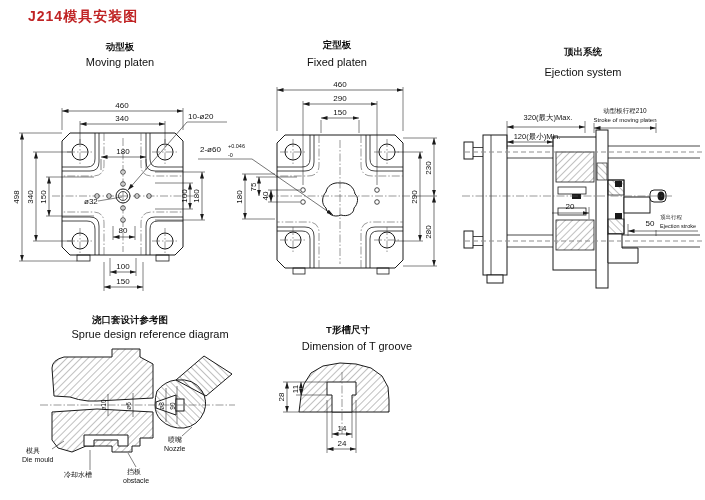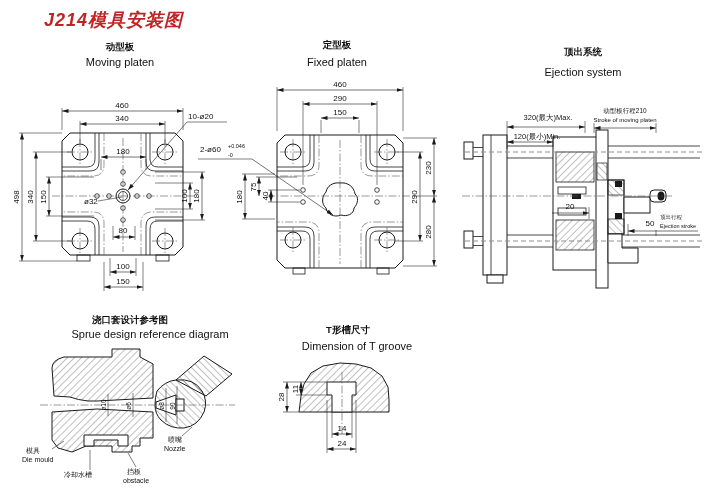--- a/index.html
+++ b/index.html
@@ -1,19 +1,19 @@
 <!DOCTYPE html>
 <html><head>
 <meta charset="utf-8">
 <style>
   html,body { margin:0; padding:0; background:#fff; }
   .canvas { position:relative; width:705px; height:500px; background:#fff; overflow:hidden;
             font-family:"Liberation Sans", sans-serif; }
-  .main-title { position:absolute; left:44px; top:8px; font-size:18px; font-weight:bold;
-                color:#c02425; letter-spacing:1px;font-style:italic; }
+  .main-title { position:absolute; left:28px; top:8px; font-size:14px; font-weight:bold;
+                color:#c02425; letter-spacing:1px; }
   svg text { font-family:"Liberation Sans", sans-serif; fill:#111; }
   .zh  { font-size:9.5px; font-weight:bold; }
   .en  { font-size:11px; }
   .t8  { font-size:8px; }
   .t7  { font-size:7px; }
   .t75 { font-size:7.5px; }
   .t65 { font-size:6.5px; }
   .t6  { font-size:6px; }
   .t55 { font-size:5.5px; }
   .mid { text-anchor:middle; }

